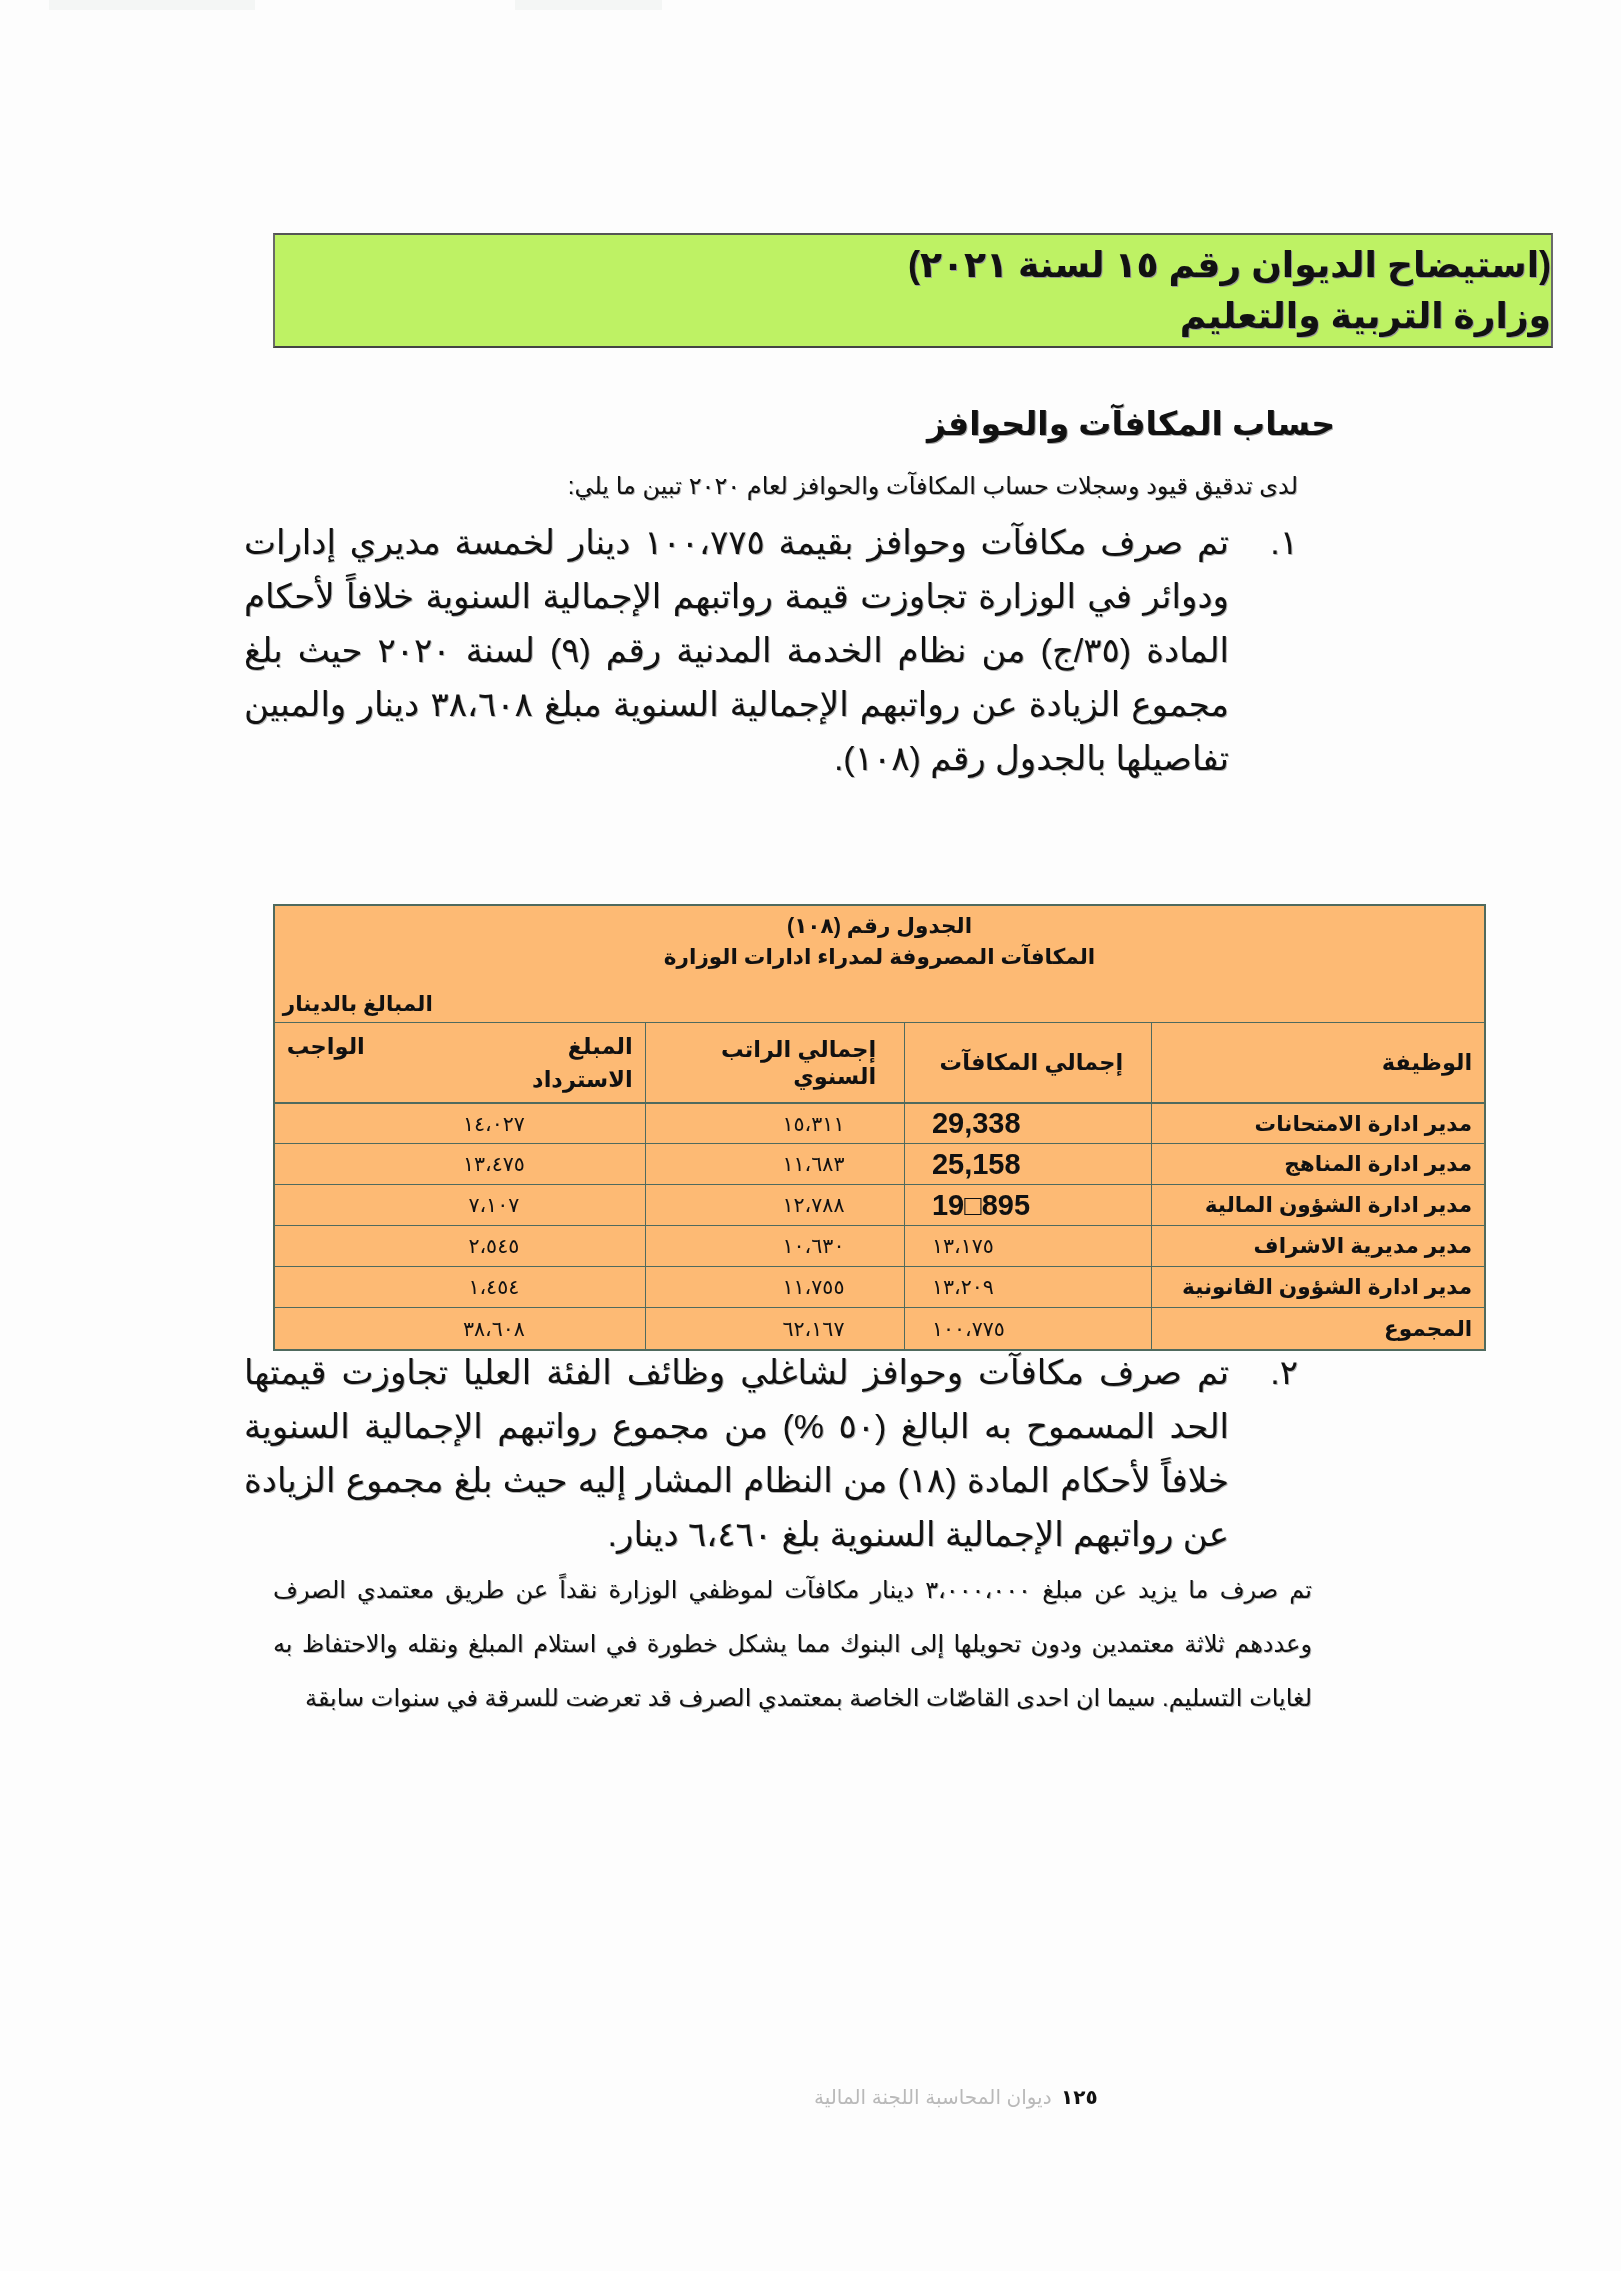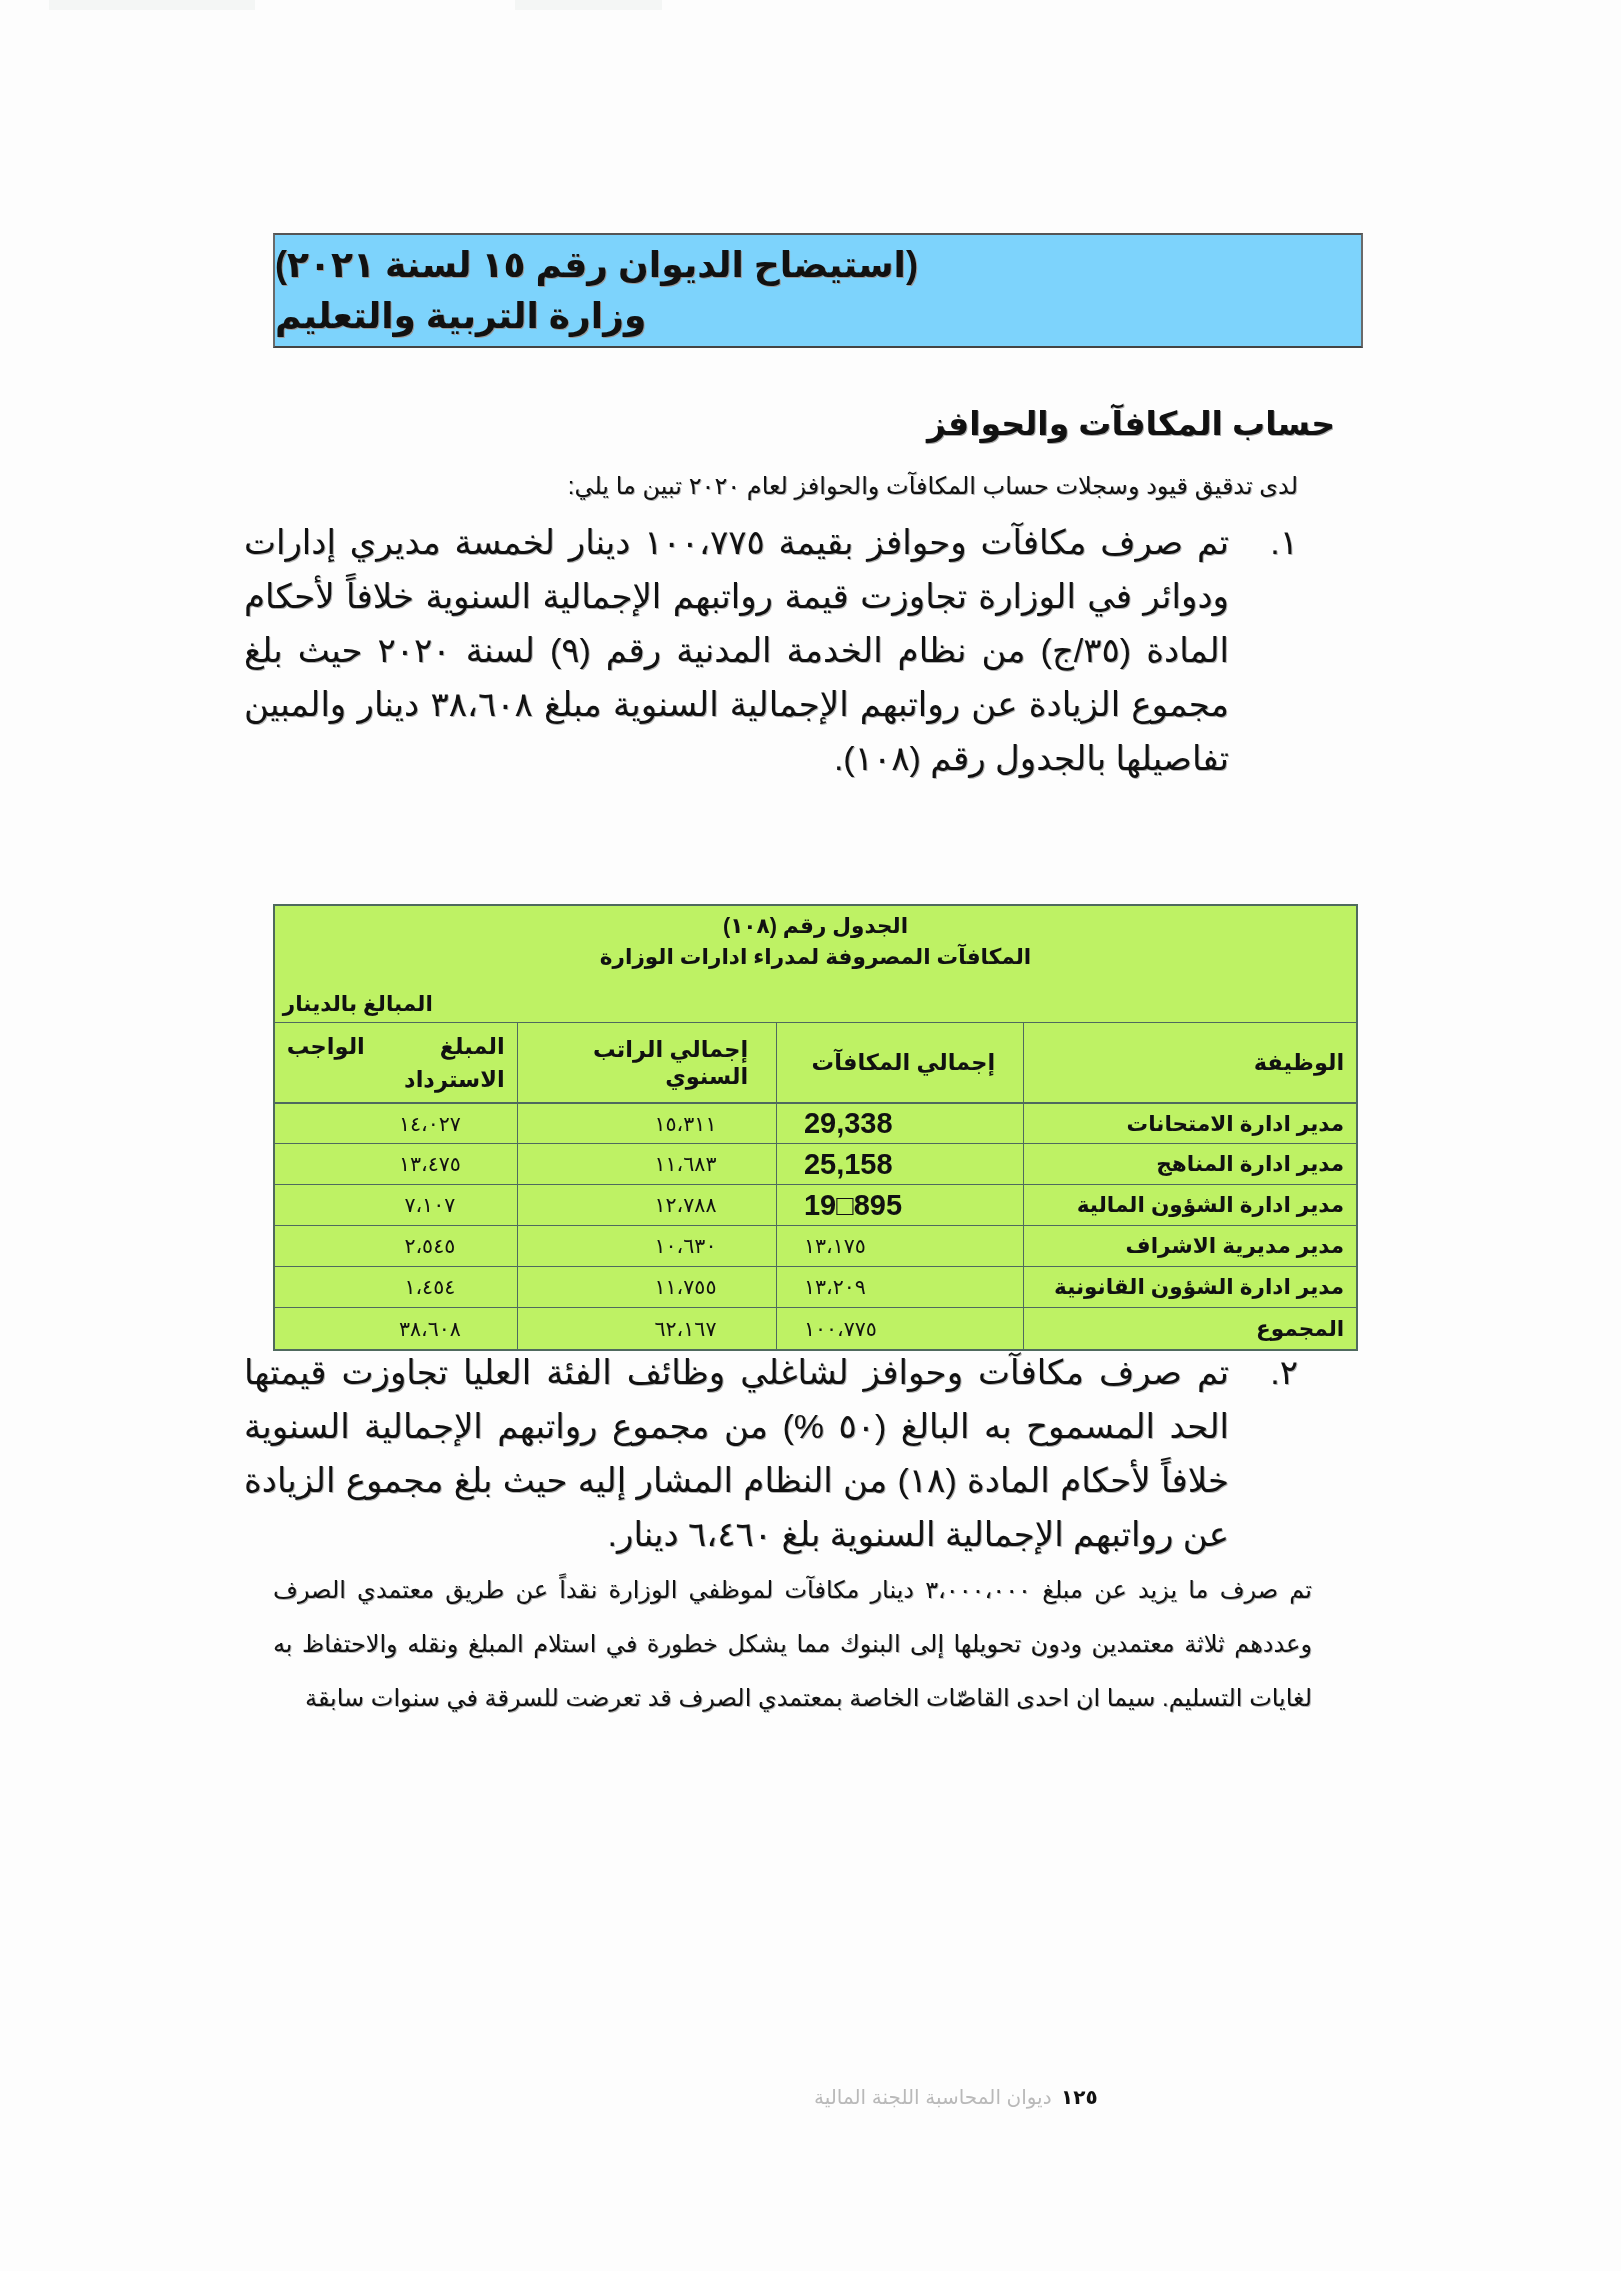--- a/index.html
+++ b/index.html
@@ -22,27 +22,27 @@
       height: 9.8px;
       background: #eef2f0;
       opacity: .6;
     }
 
     
     .title-box {
       position: absolute;
       left: 273px;
       top: 233px;
-      width: 1090px;
+      width: 1280px;
       height: 115px;
-      background: #7dd3fc;
+      background: #bef264;
       border: 2px solid #6a6a6a;
       border-top-color: #555;
       border-bottom-color: #444;
-      text-align: left;
+      text-align: right;
       direction: rtl;
     }
     .title-box .t1 {
       font-weight: bold;
       font-size: 36px;
       line-height: 43px;
       margin-top: 7.8px;
       text-shadow: 1px 1px 0 #9a9a9a;
     }
     .title-box .t2 {
@@ -110,24 +110,24 @@
       right: 309px;
       top: 1563px;
       width: 1039px;
     }
 
     
     .tbl-wrap {
       position: absolute;
       left: 273px;
       top: 904px;
-      width: 1085px;
+      width: 1213px;
       border: 2px solid #4f6a5e;
       direction: rtl;
-      background: #bef264;
+      background: #fdba74;
     }
     .tbl-caption {
       text-align: center;
       font-weight: bold;
       font-size: 21.6px;
       line-height: 31px;
       padding-top: 3.9px;
     }
     .tbl-unit {
       text-align: left;

